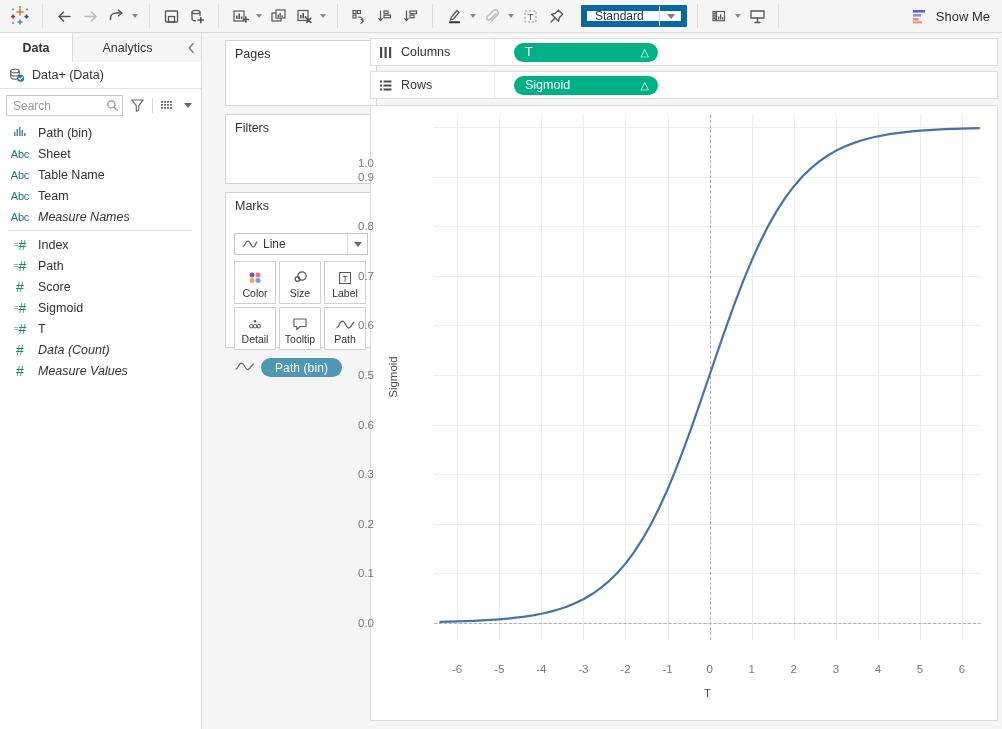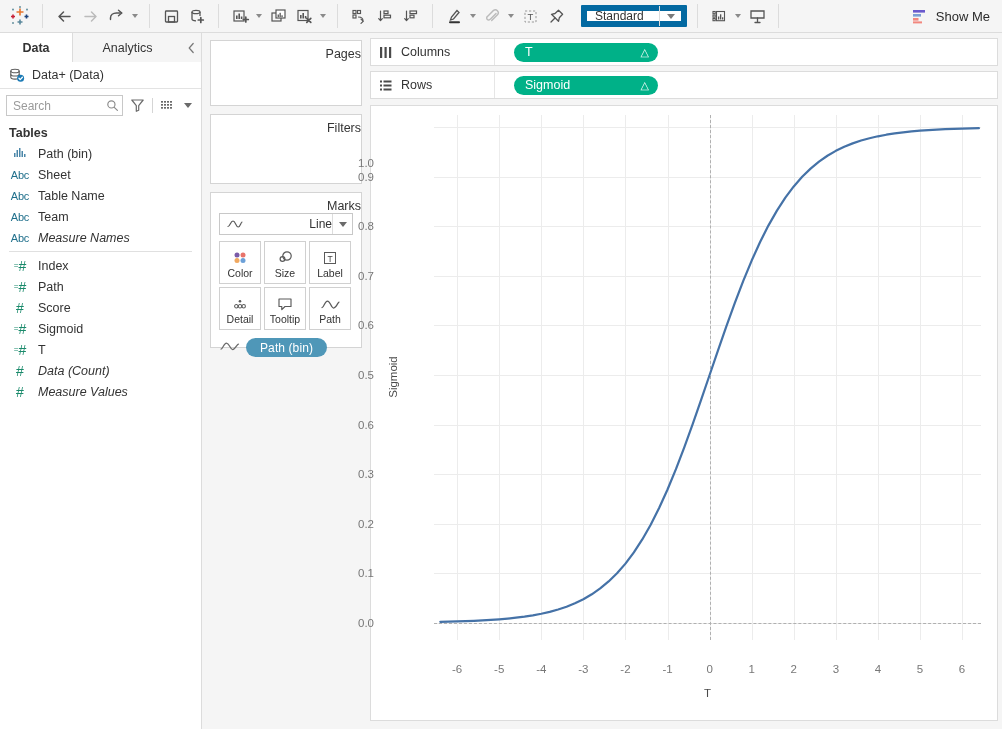--- a/index.html
+++ b/index.html
@@ -107,31 +107,31 @@
   .field .nm { white-space:nowrap; }
   .field .nm.ital { font-style:italic; }
   .abc { font-size:11px; color:#1f6f8b; letter-spacing:-0.2px; font-family:"Liberation Sans", sans-serif; }
   .hashg { color:#1a8a6b; font-size:14px; line-height:1; font-weight:normal; }
   .eqhash { display:flex; align-items:center; gap:0px; color:#1a8a6b; }
   .eqhash .eq { font-size:8px; line-height:1; }
   .eqhash .hs { font-size:14px; line-height:1; }
   .divider-line { height:1px; background:#e0e0e0; margin:3px 9px 3px 9px; }
 
   
-  .mid-col { position:absolute; left:210px; top:40px; width:152px;text-align:right; }
+  .mid-col { position:absolute; left:225px; top:40px; width:152px; }
   .card {
     background:#ffffff; border:1px solid #d4d4d4; margin-bottom:8px;
   }
   .card-title { font-size:12.5px; color:#333; padding:6px 0 0 9px; }
   .card.pages { height:66px; }
   .card.filters { height:70px; }
   .card.marks { height:156px; }
 
   .marks-type {
-    margin:0 8px 6px 8px; height:22px; border:1px solid #c8c8c8; background:#fff;
+    margin:20px 8px 6px 8px; height:22px; border:1px solid #c8c8c8; background:#fff;
     display:flex; align-items:center; font-size:12px; color:#333;
   }
   .marks-type .mt-ic { padding:0 5px 0 7px; display:flex; align-items:center; }
   .marks-type .mt-lb { flex:1; }
   .marks-type .mt-ar {
     width:20px; height:20px; border-left:1px solid #dddddd;
     display:flex; align-items:center; justify-content:center;
   }
   .marks-type .mt-ar i { width:0;height:0;border-left:4px solid transparent;border-right:4px solid transparent;border-top:5px solid #6a6a6a; }
 
@@ -503,21 +503,20 @@
               <rect x="7" y="8" width="2" height="1.7"></rect>
               <rect x="10" y="8" width="2" height="1.7"></rect>
           </g>
         </svg>
       </div>
       <div class="f-ic" style="width:14px;">
         <span style="display:block;width:0;height:0;border-left:4.5px solid transparent;border-right:4.5px solid transparent;border-top:5.5px solid #6a6a6a;"></span>
       </div>
     </div>
 
-    <div class="sec-title">Tables</div>
 
     <div id="dims">
         <div class="field">
           <span class="ic">
             <span><svg width="15" height="12" viewBox="0 0 15 12">
                 <g fill="#4a86a8">
                   <rect x="1" y="7" width="1.5" height="4"></rect>
                   <rect x="3.5" y="4" width="1.5" height="7"></rect>
                   <rect x="6" y="2" width="1.5" height="9"></rect>
                   <rect x="8.5" y="5" width="1.5" height="6"></rect>

